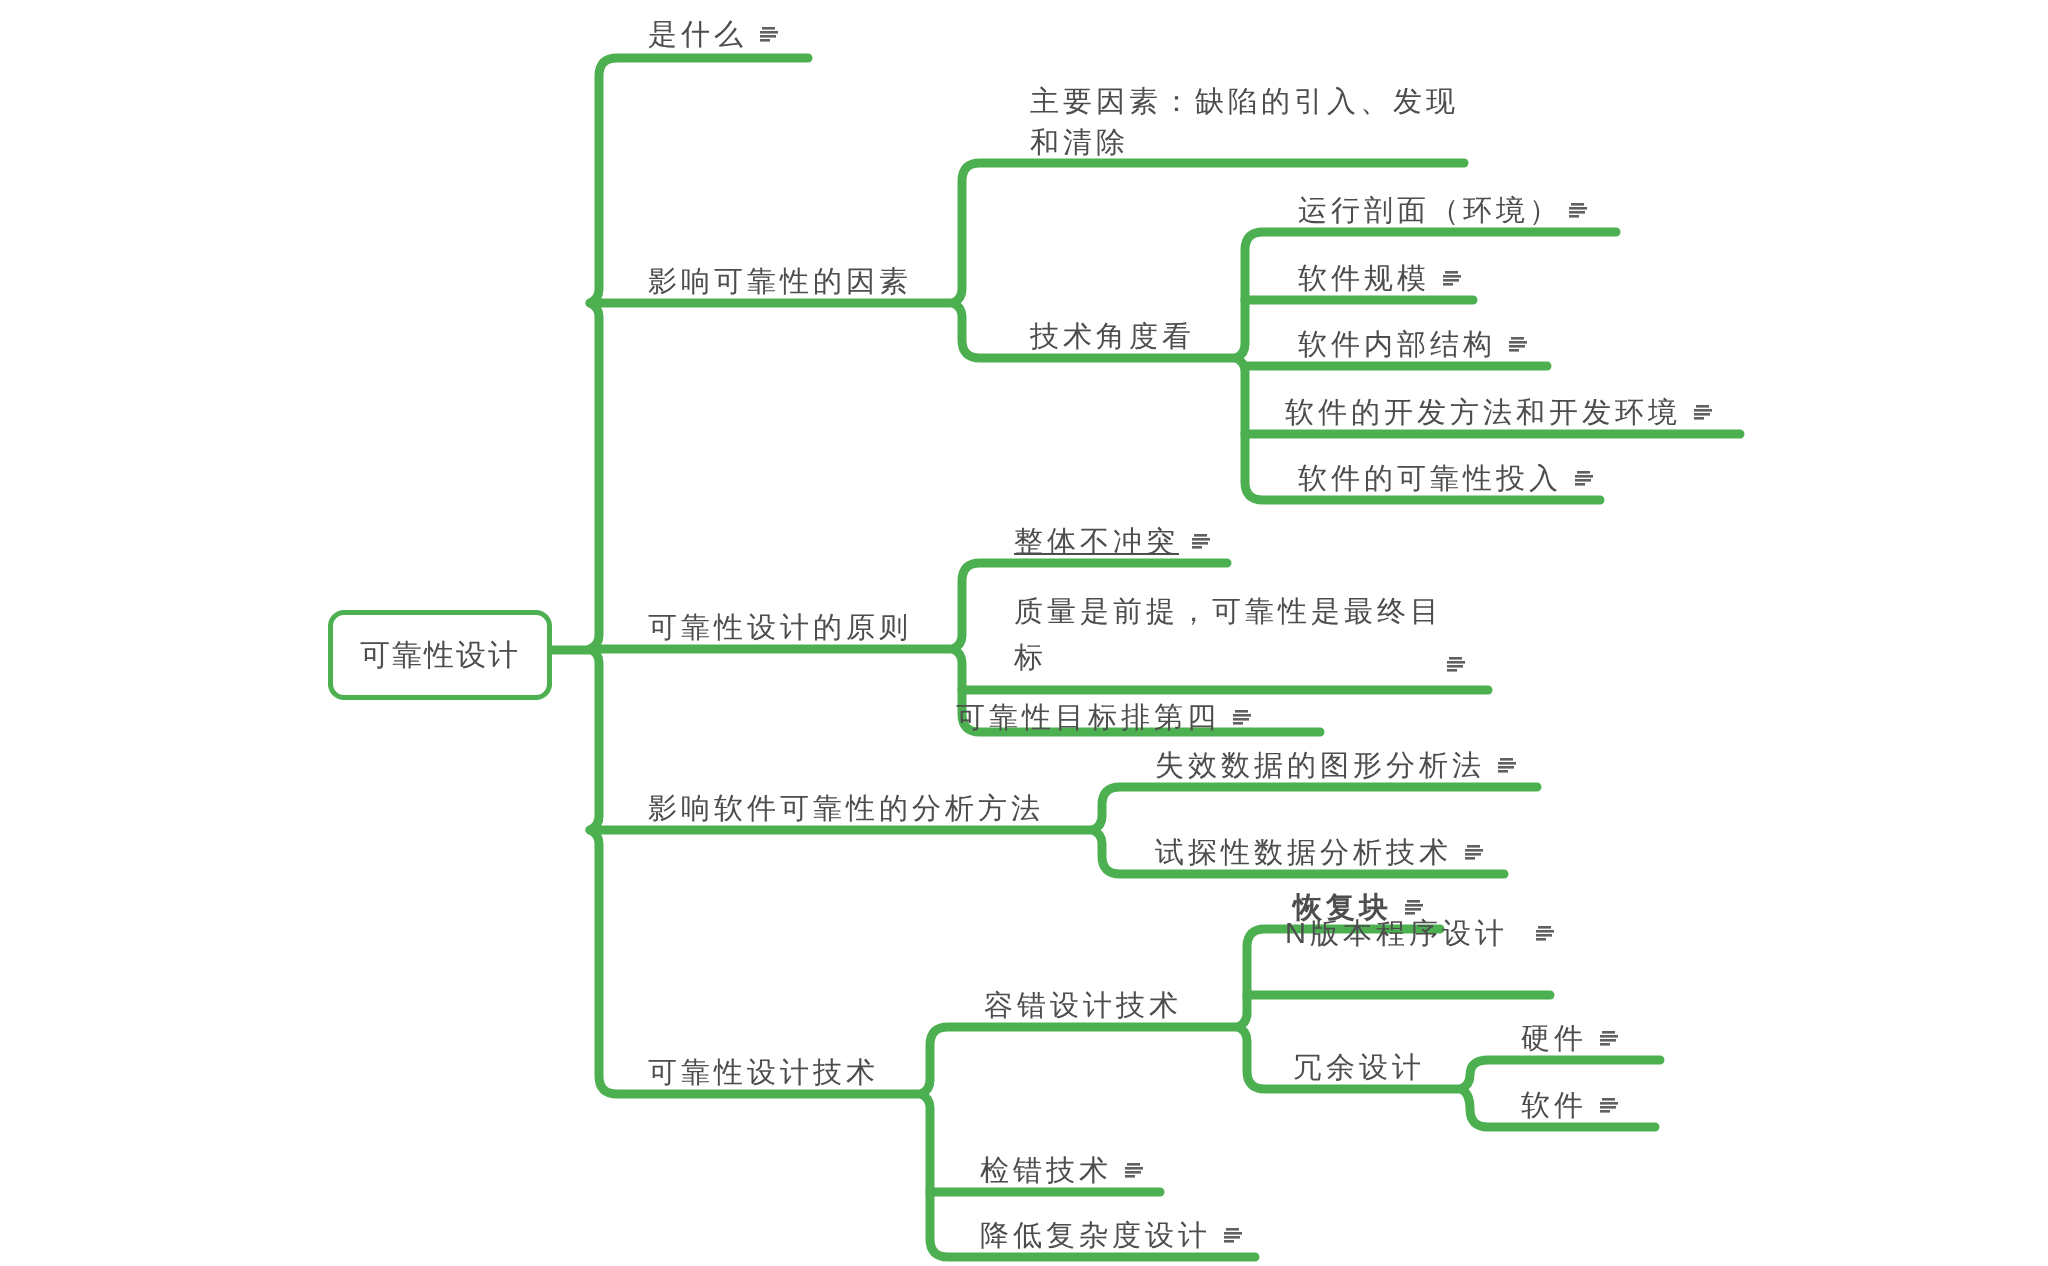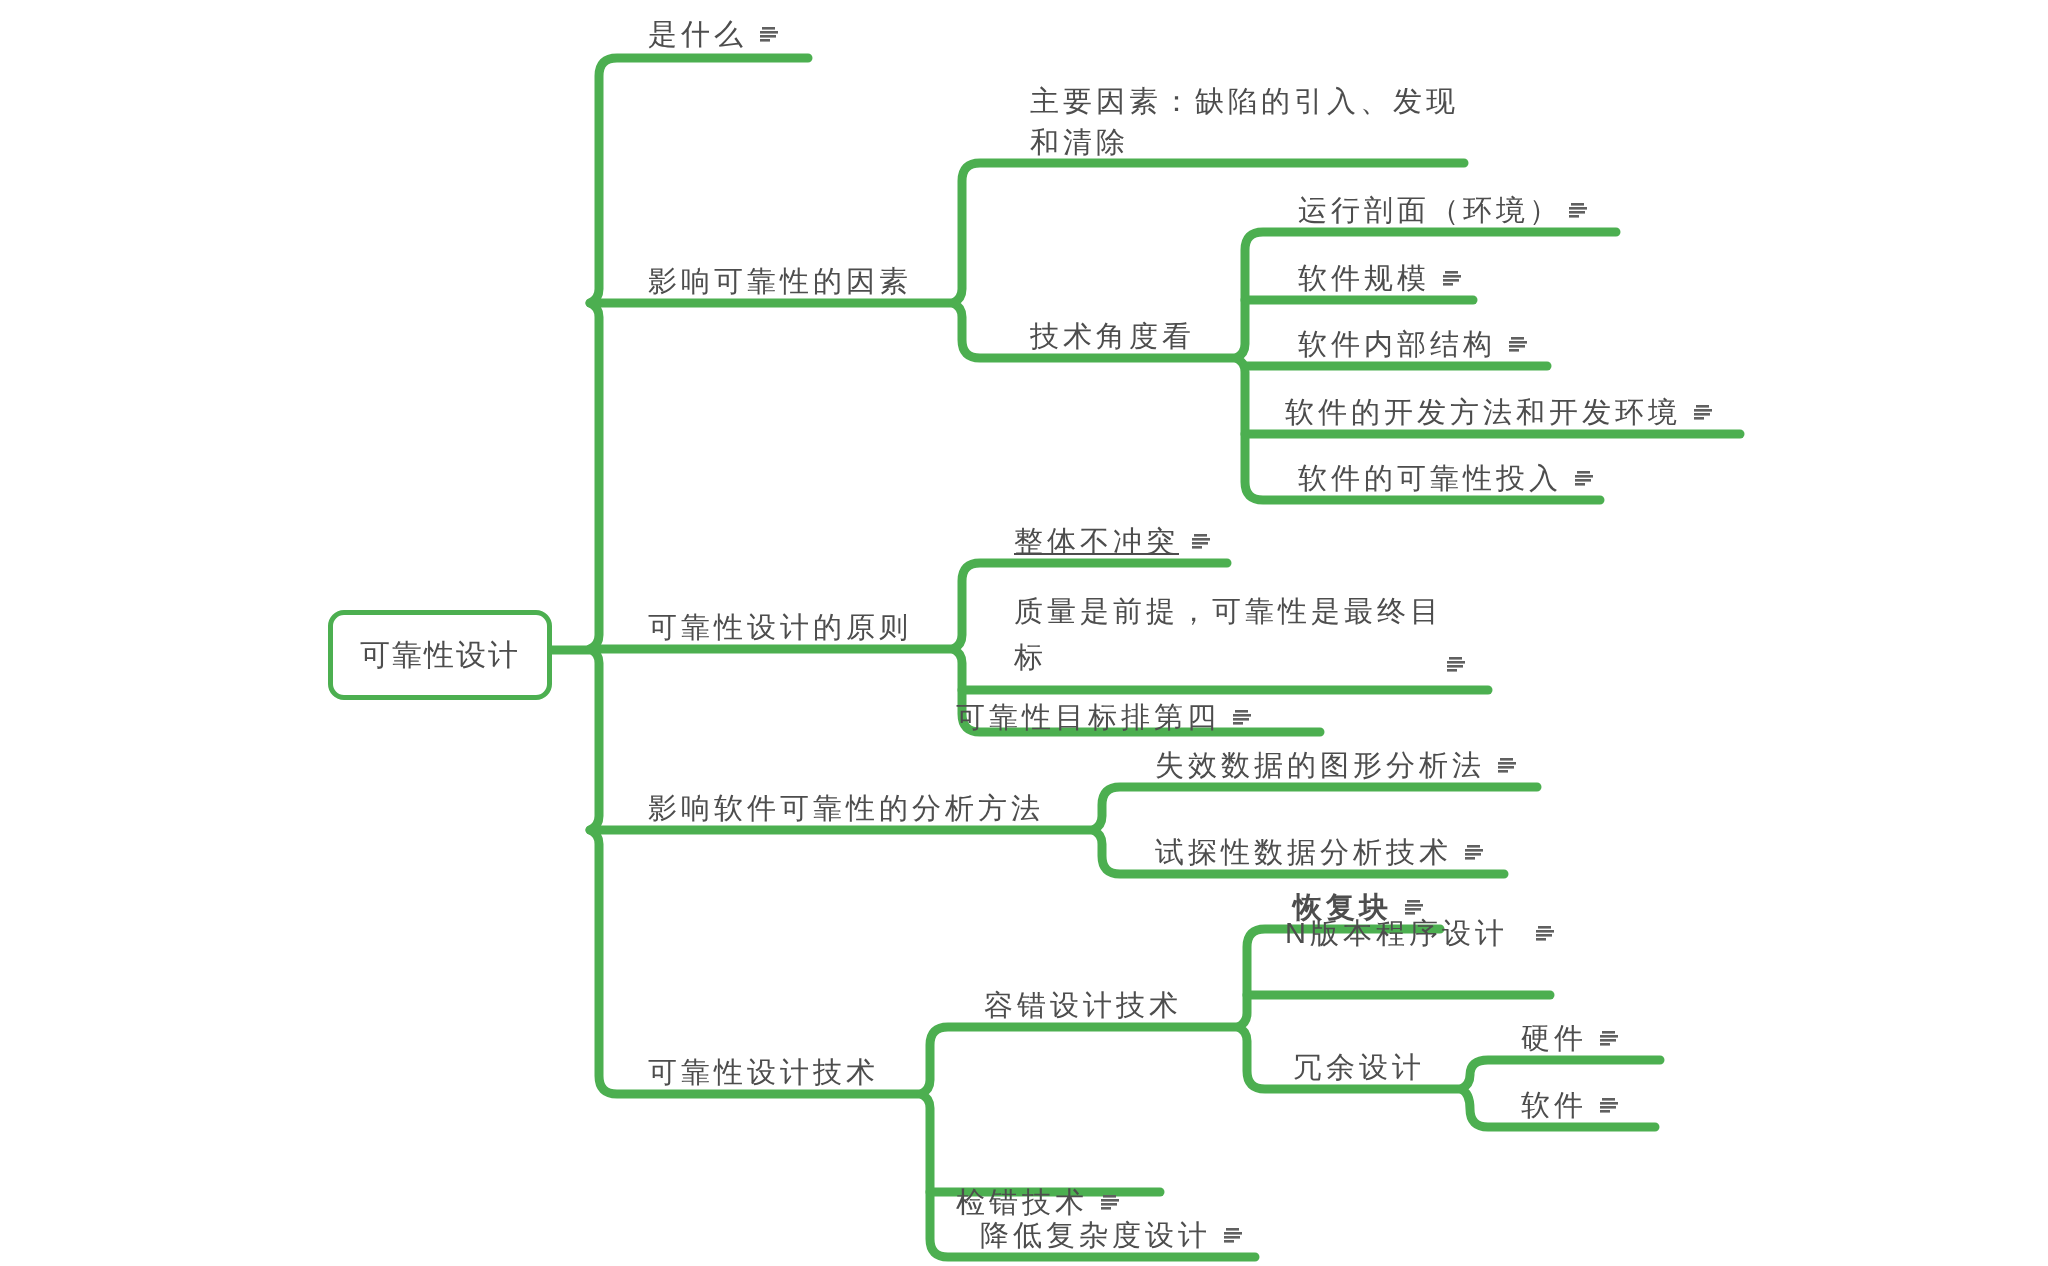--- a/index.html
+++ b/index.html
@@ -219,21 +219,21 @@
   <div class="topic" style="left:1521px;top:1021px;">
     <span class="label">硬件</span>
     <span class="note-icon"></span>
   </div>
 
   <div class="topic" style="left:1521px;top:1088px;">
     <span class="label">软件</span>
     <span class="note-icon"></span>
   </div>
 
-  <div class="topic" style="left:956px;top:1153px;margin-top:32px;">
+  <div class="topic" style="left:980px;top:1153px;">
     <span class="label">检错技术</span>
     <span class="note-icon"></span>
   </div>
 
   <div class="topic" style="left:980px;top:1218px;">
     <span class="label">降低复杂度设计</span>
     <span class="note-icon"></span>
   </div>
 
 </div>

